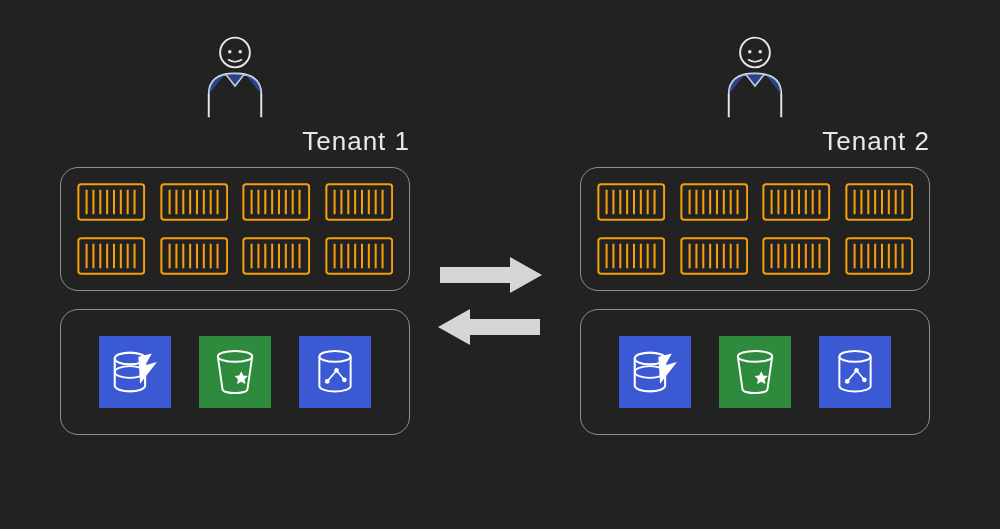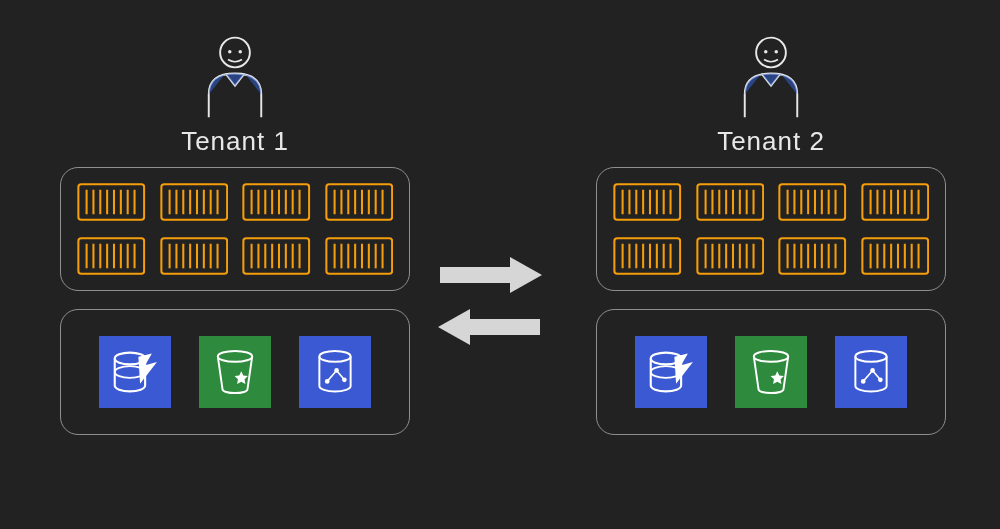--- a/index.html
+++ b/index.html
@@ -10,28 +10,28 @@
     font-family: "Segoe UI", Arial, sans-serif;
     position: relative;
     overflow: hidden;
     color: #e8e8e8;
   }
   .tenant-block {
     position: absolute;
     width: 350px;
   }
   .tenant-block.left { left: 60px; top: 32px; }
-  .tenant-block.right { left: 596px; top: 32px; }
+  .tenant-block.right { left: 580px; top: 32px; }
 
   .user-icon {
     display: block;
     margin: 0 auto 4px;
   }
   .tenant-label {
-    text-align: center;
+    text-align: right;
     font-size: 26px;
     font-weight: 300;
     letter-spacing: 1px;
     margin-bottom: 10px;
   }
 
   .panel {
     border: 1.5px solid #8f8f8f;
     border-radius: 18px;
     padding: 14px 16px;

